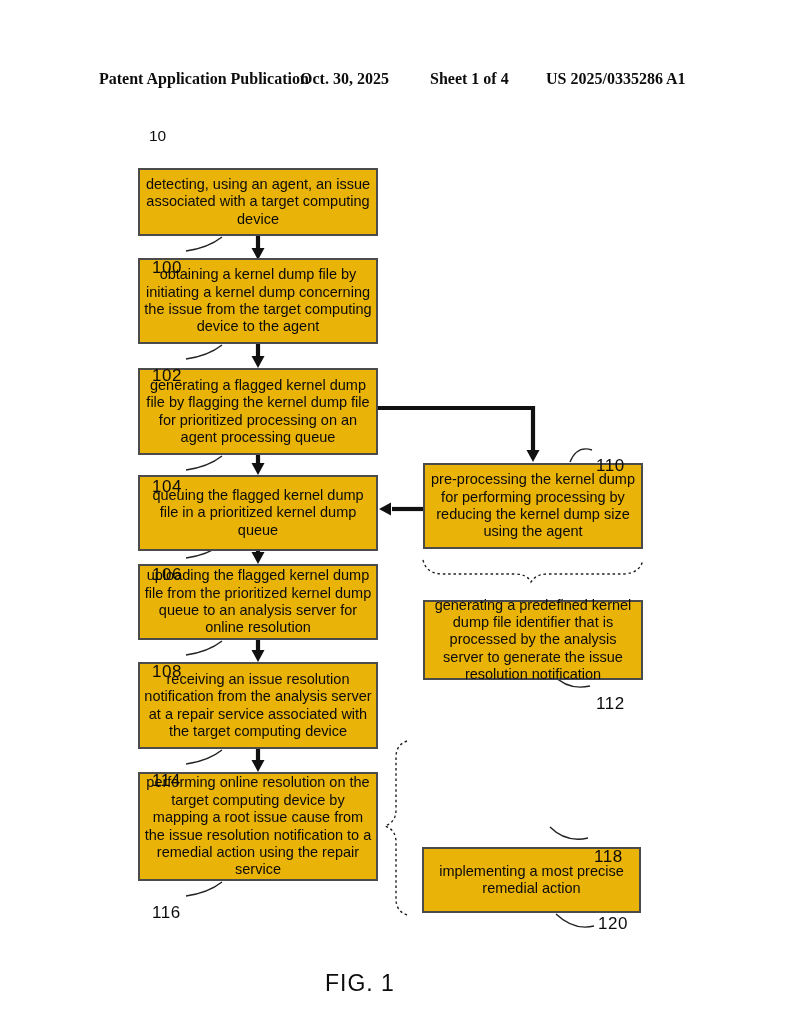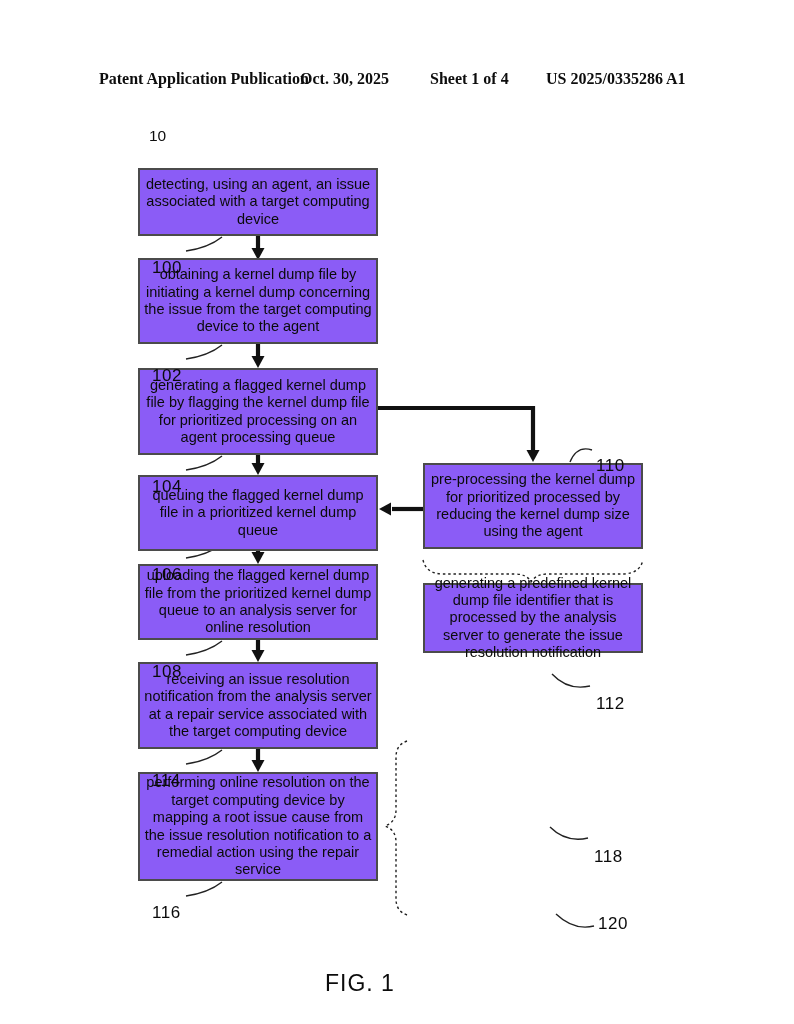--- a/index.html
+++ b/index.html
@@ -11,21 +11,21 @@
     position:absolute;top:70px;
     font-family:"Liberation Serif",serif;font-weight:bold;font-size:16px;
     white-space:nowrap;color:#0d0d0d;
   }
   .figref{
     position:absolute;left:149px;top:127px;font-size:15.5px;
     text-underline-offset:3px;color:#0d0d0d;
   }
   .fbox{
     position:absolute;box-sizing:border-box;border:2px solid #4b4b4b;
-    background:#8b5cf6;display:flex;align-items:center;justify-content:center;
+    background:#eab308;display:flex;align-items:center;justify-content:center;
     text-align:center;font-size:14.5px;line-height:1.2;color:#0b0b0b;
   }
   .fbox span{white-space:pre-line;display:block;padding:0 1px;}
   .ref{
     position:absolute;font-size:17px;color:#0b0b0b;letter-spacing:0.5px;margin-top:18px;
   }
   .caption{
     position:absolute;left:325px;top:922px;font-size:23px;color:#0b0b0b;
     letter-spacing:1px;
     margin-top:48px;
@@ -140,30 +140,34 @@
     <span>performing online resolution on the
 target computing device by
 mapping a root issue cause from
 the issue resolution notification to a
 remedial action using the repair
 service</span>
   </div>
 
   <div class="fbox" style="left:423px;top:463px;width:220px;height:86px">
     <span>pre-processing the kernel dump
-for prioritized processed by
+for performing processing by
 reducing the kernel dump size
 using the agent</span>
   </div>
-  <div class="fbox" style="left:423px;top:583px;width:220px;height:70px">
+  <div class="fbox" style="left:423px;top:600px;width:220px;height:80px">
     <span>generating a predefined kernel
 dump file identifier that is
 processed by the analysis
 server to generate the issue
 resolution notification</span>
+  </div>
+  <div class="fbox" style="left:422px;top:847px;width:219px;height:66px">
+    <span>implementing a most precise
+remedial action</span>
   </div>
 
   <div class="ref" style="left:152px;top:240px">100</div>
   <div class="ref" style="left:152px;top:348px">102</div>
   <div class="ref" style="left:152px;top:459px">104</div>
   <div class="ref" style="left:152px;top:547px">106</div>
   <div class="ref" style="left:152px;top:644px">108</div>
   <div class="ref" style="left:152px;top:753px">114</div>
   <div class="ref" style="left:152px;top:885px">116</div>
   <div class="ref" style="left:596px;top:438px">110</div>

